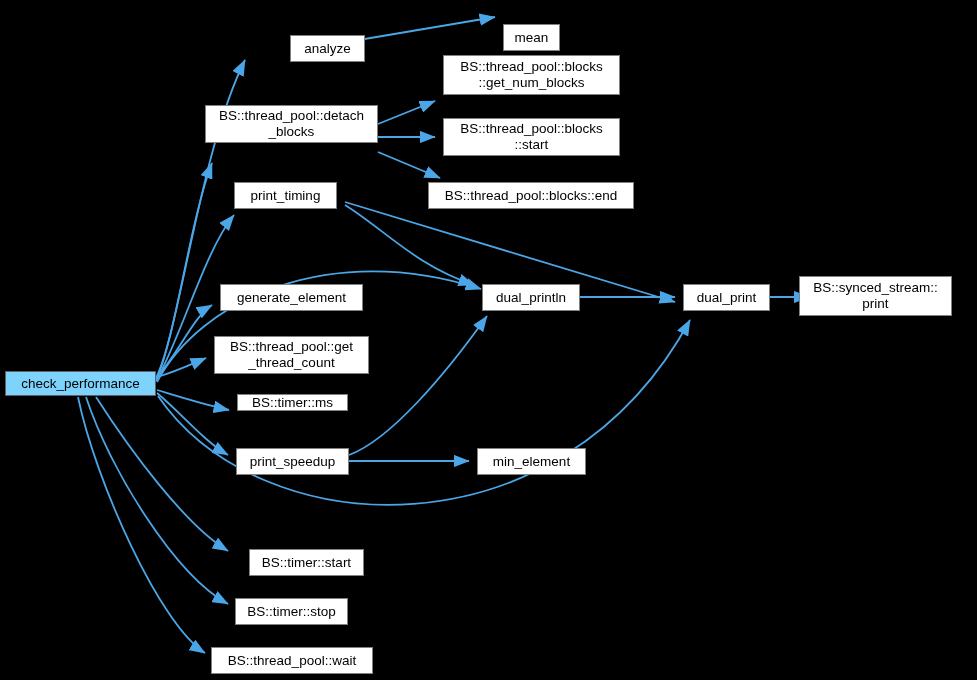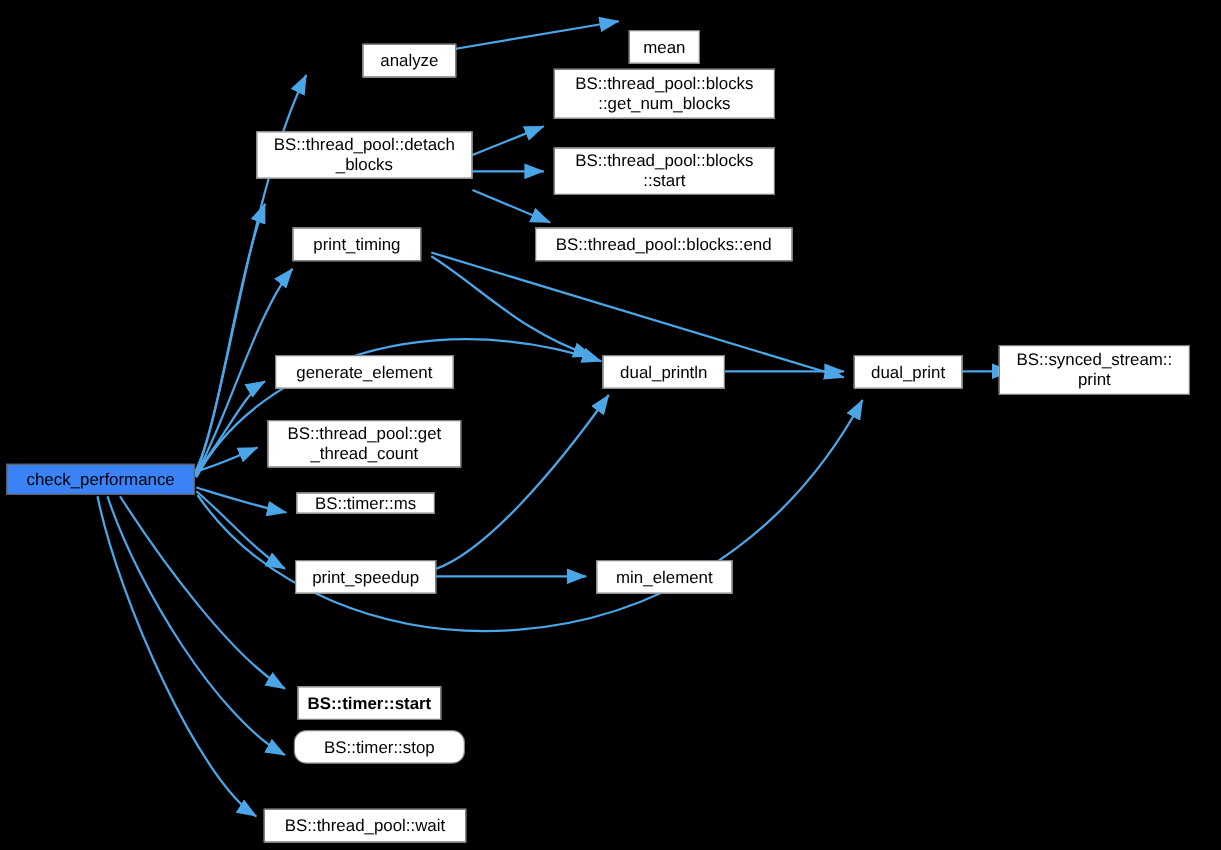--- a/index.html
+++ b/index.html
@@ -35,21 +35,21 @@
     font-size: 13.5px;
     line-height: 16px;
     display: flex;
     align-items: center;
     justify-content: center;
     text-align: center;
     white-space: pre;
     z-index: 5;
   }
   .node.highlight {
-    background: #3b82f6;
+    background: #7dd3fc;
     border: 1px solid #606060;
   }
 </style>
 </head>
 <body>
 
 <div id="canvas">
   <svg id="edges" viewBox="0 0 977 680" xmlns="http://www.w3.org/2000/svg">
     <defs>
       <marker id="arrowhead" markerWidth="9" markerHeight="7" refX="8.6" refY="3.5" orient="auto" markerUnits="strokeWidth">
@@ -96,17 +96,17 @@
       <div class="node" style="left: 482px; top: 284px; width: 98px; height: 27px;">dual_println</div>
       <div class="node" style="left: 683px; top: 284px; width: 87px; height: 27px;">dual_print</div>
       <div class="node" style="left: 799px; top: 276px; width: 153px; height: 40px;">BS::synced_stream::
 print</div>
       <div class="node" style="left: 220px; top: 284px; width: 143px; height: 27px;">generate_element</div>
       <div class="node" style="left: 214px; top: 336px; width: 155px; height: 38px;">BS::thread_pool::get
 _thread_count</div>
       <div class="node" style="left: 237px; top: 394px; width: 111px; height: 17px;">BS::timer::ms</div>
       <div class="node" style="left: 236px; top: 448px; width: 113px; height: 27px;">print_speedup</div>
       <div class="node" style="left: 477px; top: 448px; width: 109px; height: 27px;">min_element</div>
-      <div class="node" style="left: 238px; top: 549px; width: 115px; height: 27px; font-weight: bold;">BS::timer::start</div>
-      <div class="node" style="left: 235px; top: 584px; width: 137px; height: 27px; border-radius: 10px;">BS::timer::stop</div>
+      <div class="node" style="left: 249px; top: 549px; width: 115px; height: 27px;">BS::timer::start</div>
+      <div class="node" style="left: 235px; top: 598px; width: 113px; height: 27px;">BS::timer::stop</div>
       <div class="node" style="left: 211px; top: 647px; width: 162px; height: 27px;">BS::thread_pool::wait</div>
     </div>
 </div>
 
 </body></html>

